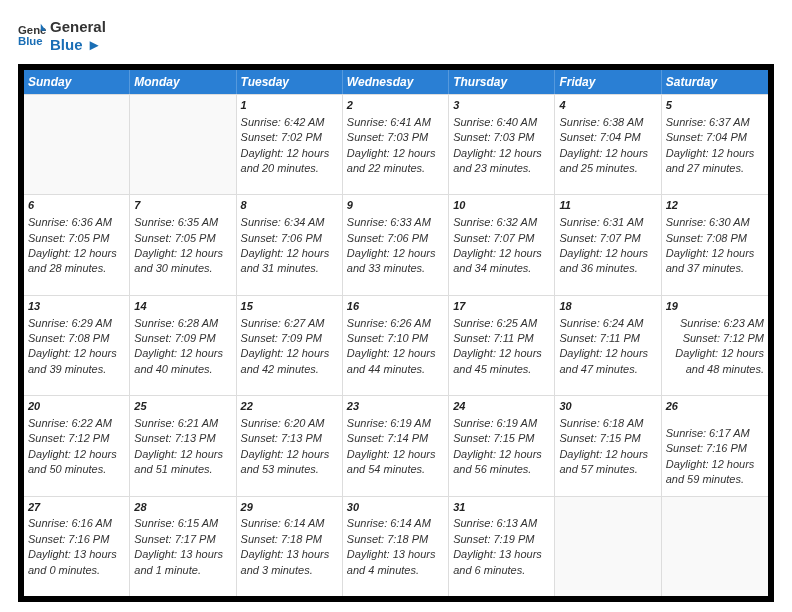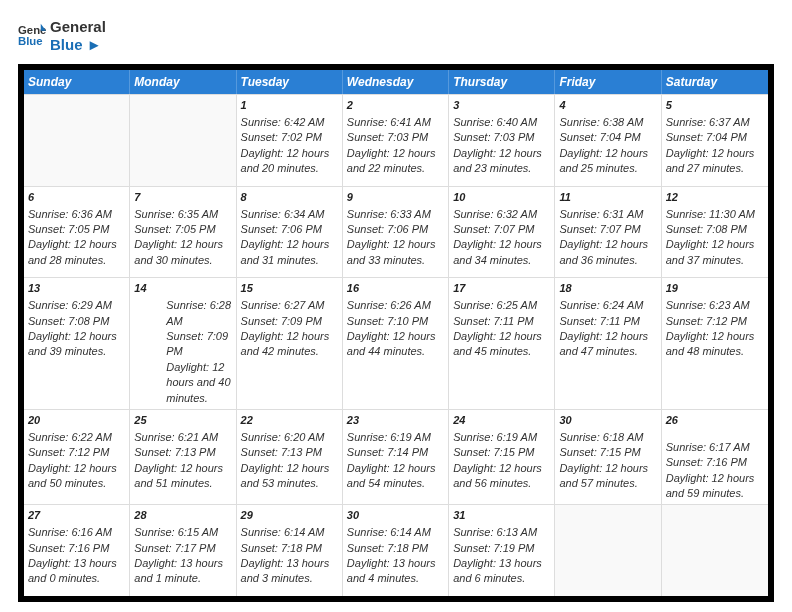--- a/index.html
+++ b/index.html
@@ -201,35 +201,35 @@
 Daylight: 12 hours and 34 minutes.</div>
           </div>
           <div class="cal-cell">
             <span class="day-num">11</span>
             <div class="cell-info" style="white-space: pre-line;">Sunrise: 6:31 AM
 Sunset: 7:07 PM
 Daylight: 12 hours and 36 minutes.</div>
           </div>
           <div class="cal-cell">
             <span class="day-num">12</span>
-            <div class="cell-info" style="white-space: pre-line;">Sunrise: 11:30 AM
+            <div class="cell-info" style="white-space: pre-line;">Sunrise: 6:30 AM
 Sunset: 7:08 PM
 Daylight: 12 hours and 37 minutes.</div>
           </div>
         </div>
         <div class="cal-week">
           <div class="cal-cell">
             <span class="day-num">13</span>
             <div class="cell-info" style="white-space: pre-line;">Sunrise: 6:29 AM
 Sunset: 7:08 PM
 Daylight: 12 hours and 39 minutes.</div>
           </div>
           <div class="cal-cell">
             <span class="day-num">14</span>
-            <div class="cell-info" style="white-space: pre-line; margin-left: 32px;">Sunrise: 6:28 AM
+            <div class="cell-info" style="white-space: pre-line;">Sunrise: 6:28 AM
 Sunset: 7:09 PM
 Daylight: 12 hours and 40 minutes.</div>
           </div>
           <div class="cal-cell">
             <span class="day-num">15</span>
             <div class="cell-info" style="white-space: pre-line;">Sunrise: 6:27 AM
 Sunset: 7:09 PM
 Daylight: 12 hours and 42 minutes.</div>
           </div>
           <div class="cal-cell">
@@ -245,21 +245,21 @@
 Daylight: 12 hours and 45 minutes.</div>
           </div>
           <div class="cal-cell">
             <span class="day-num">18</span>
             <div class="cell-info" style="white-space: pre-line;">Sunrise: 6:24 AM
 Sunset: 7:11 PM
 Daylight: 12 hours and 47 minutes.</div>
           </div>
           <div class="cal-cell">
             <span class="day-num">19</span>
-            <div class="cell-info" style="white-space: pre-line;">Sunrise: 6:23 AM
+            <div class="cell-info" style="white-space: pre-line; text-align: right;">Sunrise: 6:23 AM
 Sunset: 7:12 PM
 Daylight: 12 hours and 48 minutes.</div>
           </div>
         </div>
         <div class="cal-week">
           <div class="cal-cell">
             <span class="day-num">20</span>
             <div class="cell-info" style="white-space: pre-line;">Sunrise: 6:22 AM
 Sunset: 7:12 PM
 Daylight: 12 hours and 50 minutes.</div>

